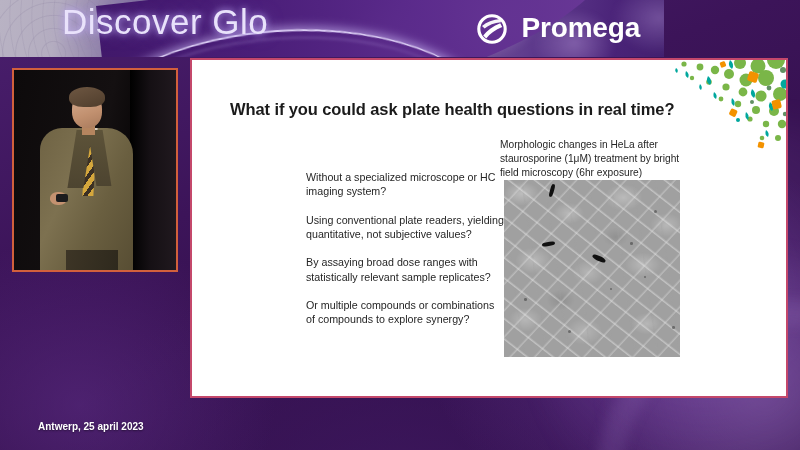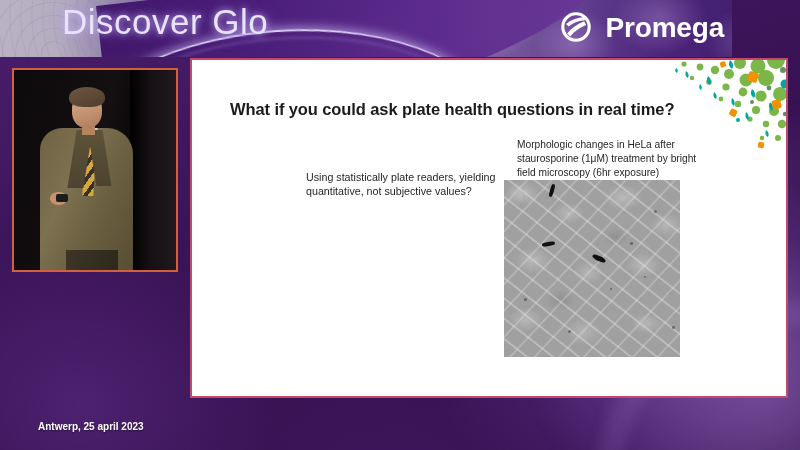--- a/index.html
+++ b/index.html
@@ -48,21 +48,21 @@
     width: 340px; height: 300px;
     border-radius: 50%;
     border: 26px solid rgba(168,128,206,0.16);
     filter: blur(6px);
   }
 
   
   .header {
     position: absolute;
     left: 0; top: 0;
-    width: 732px; height: 57px;
+    width: 664px; height: 57px;
     overflow: hidden;
     background: linear-gradient(100deg,
       #b9b3c4 0%, #b4adc0 9%,
       #8e7fa8 17%, #6a5490 26%,
       #5b3d88 36%, #5a3a86 48%,
       #6b4b93 58%, #7a5c9d 68%,
       #5e3a8c 80%, #4a2378 92%, #43206f 100%);
   }
   .hdr-cells {
     position: absolute;
@@ -121,23 +121,23 @@
     font-weight: 300;
     letter-spacing: 0.5px;
     color: #e9e2fb;
     text-shadow: 0 0 7px rgba(196,176,250,0.95), 0 0 16px rgba(150,120,220,0.6);
     white-space: nowrap;
   }
 
   
   .promega {
     position: absolute;
-    right: 8px; top: 12px;
+    right: 24px; top: 12px;
     display: flex;
-    align-items: flex-start;
+    align-items: flex-end;
     gap: 15px;
   }
   .promega-word {
     font-size: 28px;
     font-weight: 700;
     color: #ffffff;
     letter-spacing: -0.2px;
   }
 
   
@@ -269,21 +269,21 @@
   .q {
     font-size: 10.7px;
     line-height: 1.34;
     color: #262626;
     margin-bottom: 14px;
   }
   .q:last-child { margin-bottom: 0; }
 
   .micro-caption {
     position: absolute;
-    left: 325px; top: 78px;
+    left: 308px; top: 78px;
     width: 192px;
     font-size: 10.2px;
     line-height: 1.38;
     color: #262626;
   }
   .micro-img {
     position: absolute;
     left: 312px; top: 120px;
     width: 176px; height: 177px;
     overflow: hidden;
@@ -436,21 +436,24 @@
         <circle cx="203" cy="16" r="3"></circle>
           <circle cx="189" cy="34" r="2.4"></circle>
         <circle cx="172" cy="48" r="2"></circle>
           <circle cx="205" cy="60" r="2.2"></circle>
       </g>
     </svg>
 
     <div class="slide-title">What if you could ask plate health questions in real time?</div>
 
     <div class="questions">
-      <div class="q">Using statistically plate readers, yielding quantitative, not subjective values?</div>
+      <div class="q">Without a specialized microscope or HC imaging system?</div>
+      <div class="q">Using conventional plate readers, yielding quantitative, not subjective values?</div>
+      <div class="q">By assaying broad dose ranges with statistically relevant sample replicates?</div>
+      <div class="q">Or multiple compounds or combinations of compounds to explore synergy?</div>
     </div>
 
     <div class="micro-caption">Morphologic changes in HeLa after staurosporine (1μM) treatment by bright field microscopy (6hr exposure)</div>
 
     <div class="micro-img">
       <div class="micro-tex"></div>
       <div class="micro-mesh"></div>
       <div class="rod" style="left:46px; top:4px; width:4px; height:13px; transform:rotate(16deg);"></div>
       <div class="rod" style="left:38px; top:62px; width:13px; height:4px; transform:rotate(-10deg);"></div>
       <div class="rod" style="left:88px; top:76px; width:14px; height:5px; transform:rotate(26deg);"></div>

